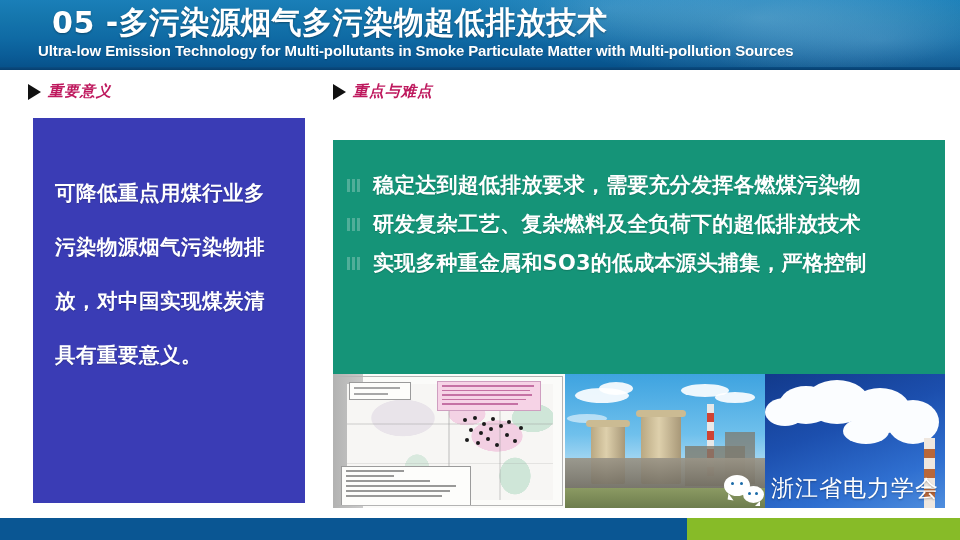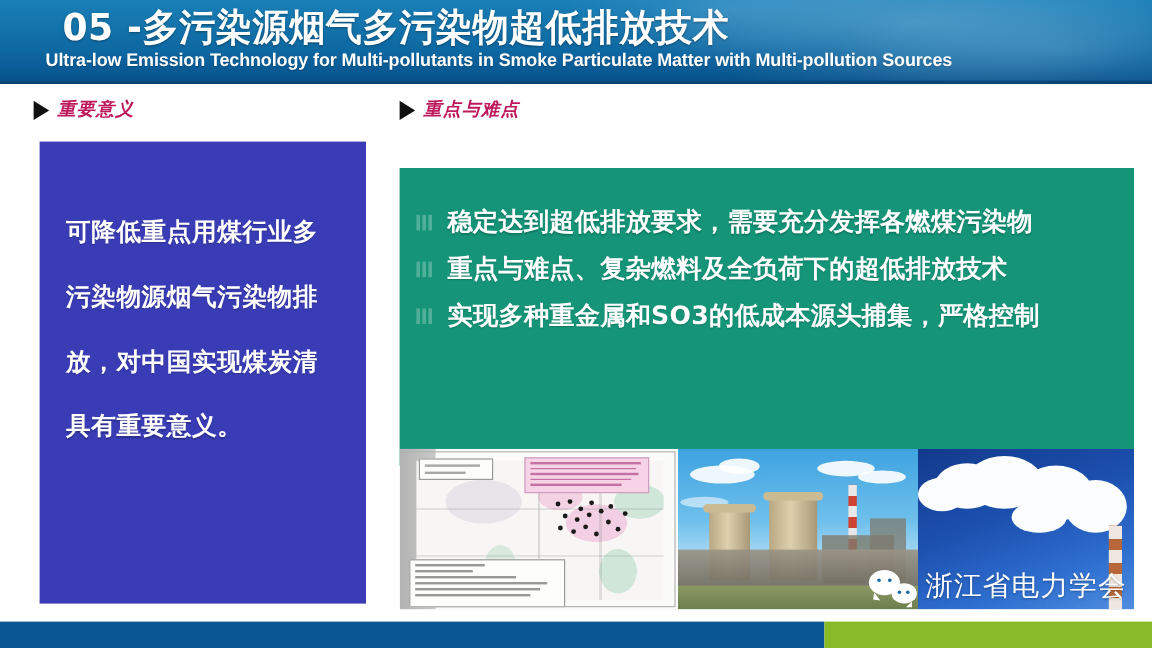--- a/index.html
+++ b/index.html
@@ -257,21 +257,21 @@
     </span>
   </div>
 
   <div class="bullet-row">
     <span class="bullet-mark">
         <i></i>
         <i></i>
         <i></i>
       </span>
     <span class="bullet-text">
-      <span style="display:block">重点与难点、复杂燃料及全负荷下的超低排放技术</span>
+      <span style="display:block">研发复杂工艺、复杂燃料及全负荷下的超低排放技术</span>
     </span>
   </div>
 
   <div class="bullet-row">
     <span class="bullet-mark">
         <i></i>
         <i></i>
         <i></i>
       </span>
     <span class="bullet-text">

